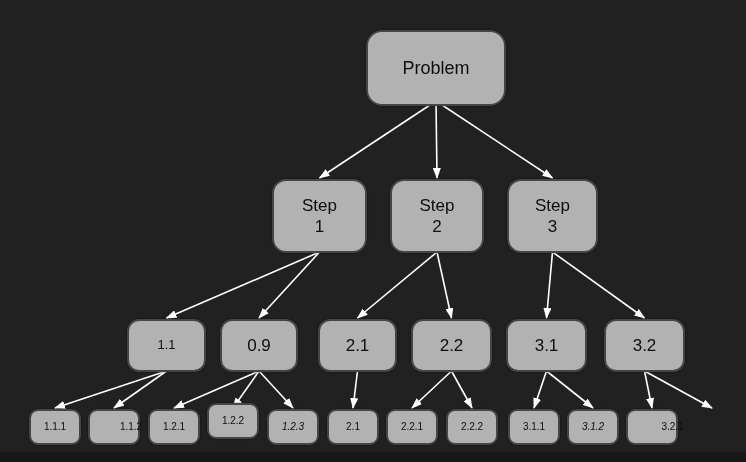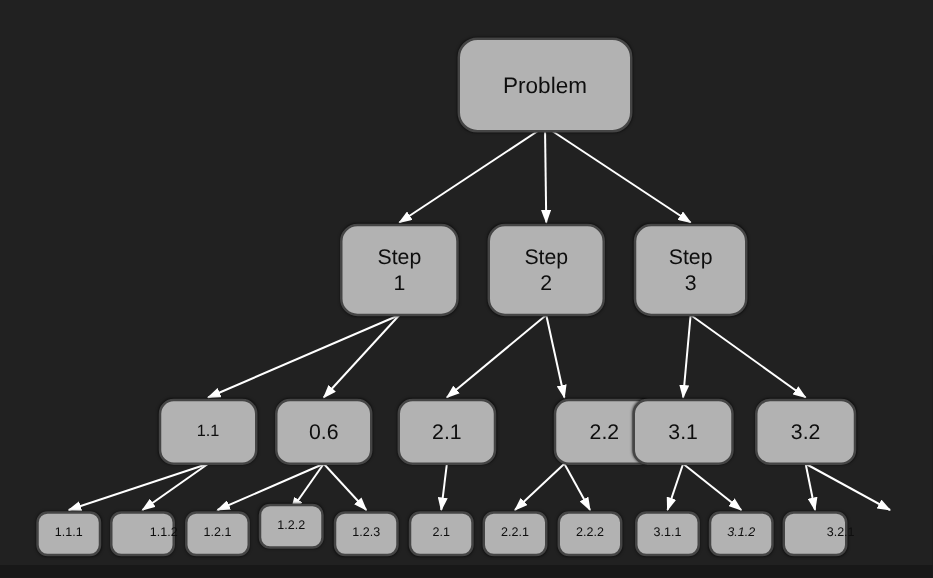--- a/index.html
+++ b/index.html
@@ -99,47 +99,47 @@
 2</span>
       </div>
       <div class="node" style="left: 507px; top: 179px; width: 91px; height: 74px; border-radius: 14px; font-size: 17px;">
         <span class="node-label">Step
 3</span>
       </div>
       <div class="node" style="left: 127px; top: 319px; width: 79px; height: 53px; border-radius: 12px; font-size: 13px;">
         <span class="node-label">1.1</span>
       </div>
       <div class="node" style="left: 220px; top: 319px; width: 78px; height: 53px; border-radius: 12px; font-size: 17px;">
-        <span class="node-label">0.6</span>
+        <span class="node-label">0.9</span>
       </div>
       <div class="node" style="left: 318px; top: 319px; width: 79px; height: 53px; border-radius: 12px; font-size: 17px;">
         <span class="node-label">2.1</span>
       </div>
-      <div class="node" style="left: 411px; top: 319px; width: 81px; height: 53px; border-radius: 12px; font-size: 17px; margin-left: 32px;">
+      <div class="node" style="left: 411px; top: 319px; width: 81px; height: 53px; border-radius: 12px; font-size: 17px;">
         <span class="node-label">2.2</span>
       </div>
       <div class="node" style="left: 506px; top: 319px; width: 81px; height: 53px; border-radius: 12px; font-size: 17px;">
         <span class="node-label">3.1</span>
       </div>
       <div class="node" style="left: 604px; top: 319px; width: 81px; height: 53px; border-radius: 12px; font-size: 17px;">
         <span class="node-label">3.2</span>
       </div>
       <div class="node" style="left: 29px; top: 409px; width: 52px; height: 36px; border-radius: 9px; font-size: 10px;">
         <span class="node-label">1.1.1</span>
       </div>
       <div class="node" style="left: 88px; top: 409px; width: 52px; height: 36px; border-radius: 9px; font-size: 10px; padding-left: 34px;">
         <span class="node-label">1.1.2</span>
       </div>
       <div class="node" style="left: 148px; top: 409px; width: 52px; height: 36px; border-radius: 9px; font-size: 10px;">
         <span class="node-label">1.2.1</span>
       </div>
       <div class="node" style="left: 207px; top: 403px; width: 52px; height: 36px; border-radius: 9px; font-size: 10px;">
         <span class="node-label">1.2.2</span>
       </div>
-      <div class="node" style="left: 267px; top: 409px; width: 52px; height: 36px; border-radius: 9px; font-size: 10px;">
+      <div class="node" style="left: 267px; top: 409px; width: 52px; height: 36px; border-radius: 9px; font-size: 10px; font-style: italic;">
         <span class="node-label">1.2.3</span>
       </div>
       <div class="node" style="left: 327px; top: 409px; width: 52px; height: 36px; border-radius: 9px; font-size: 10px;">
         <span class="node-label">2.1</span>
       </div>
       <div class="node" style="left: 386px; top: 409px; width: 52px; height: 36px; border-radius: 9px; font-size: 10px;">
         <span class="node-label">2.2.1</span>
       </div>
       <div class="node" style="left: 446px; top: 409px; width: 52px; height: 36px; border-radius: 9px; font-size: 10px;">
         <span class="node-label">2.2.2</span>

